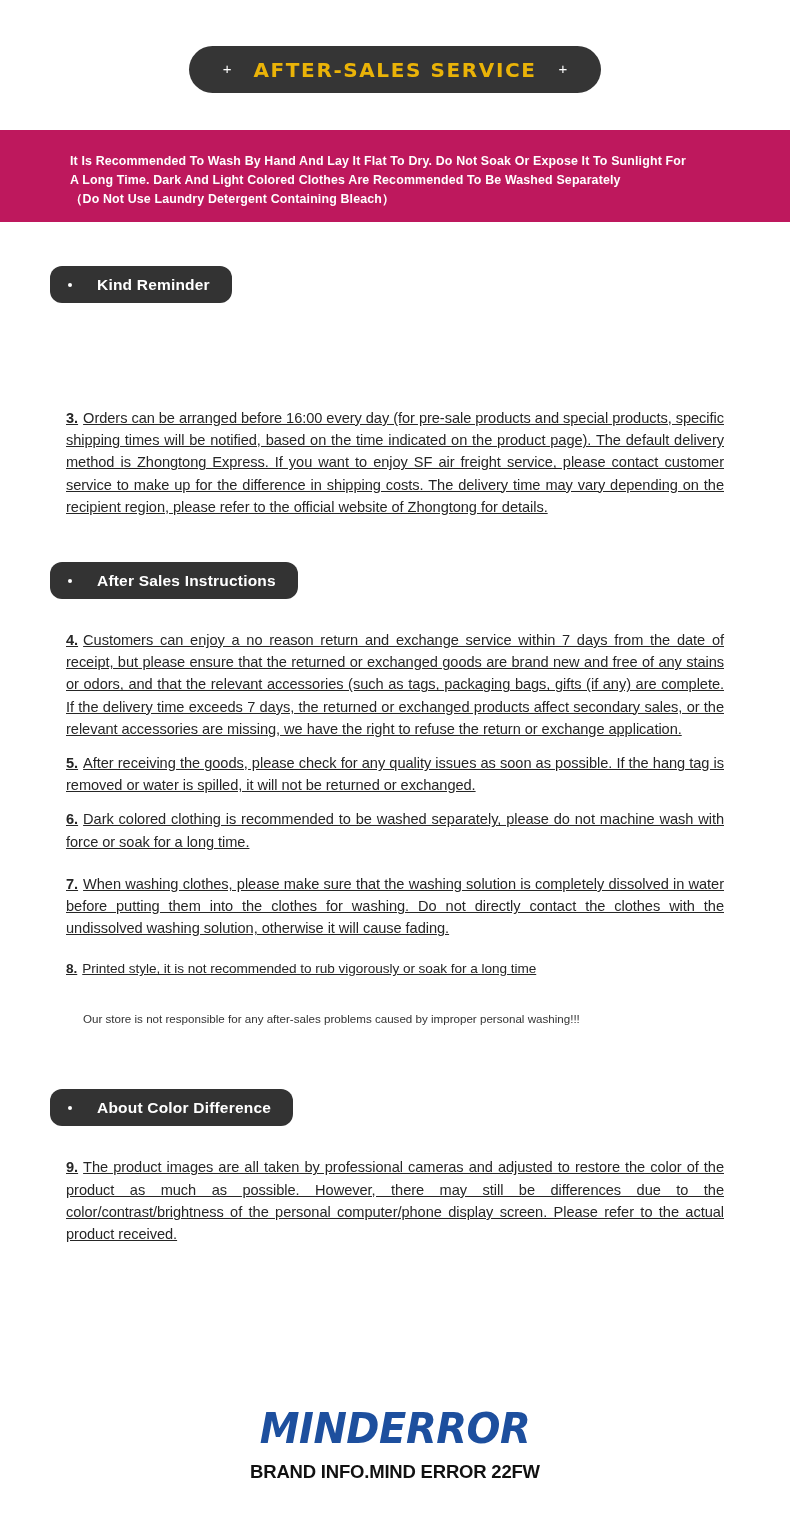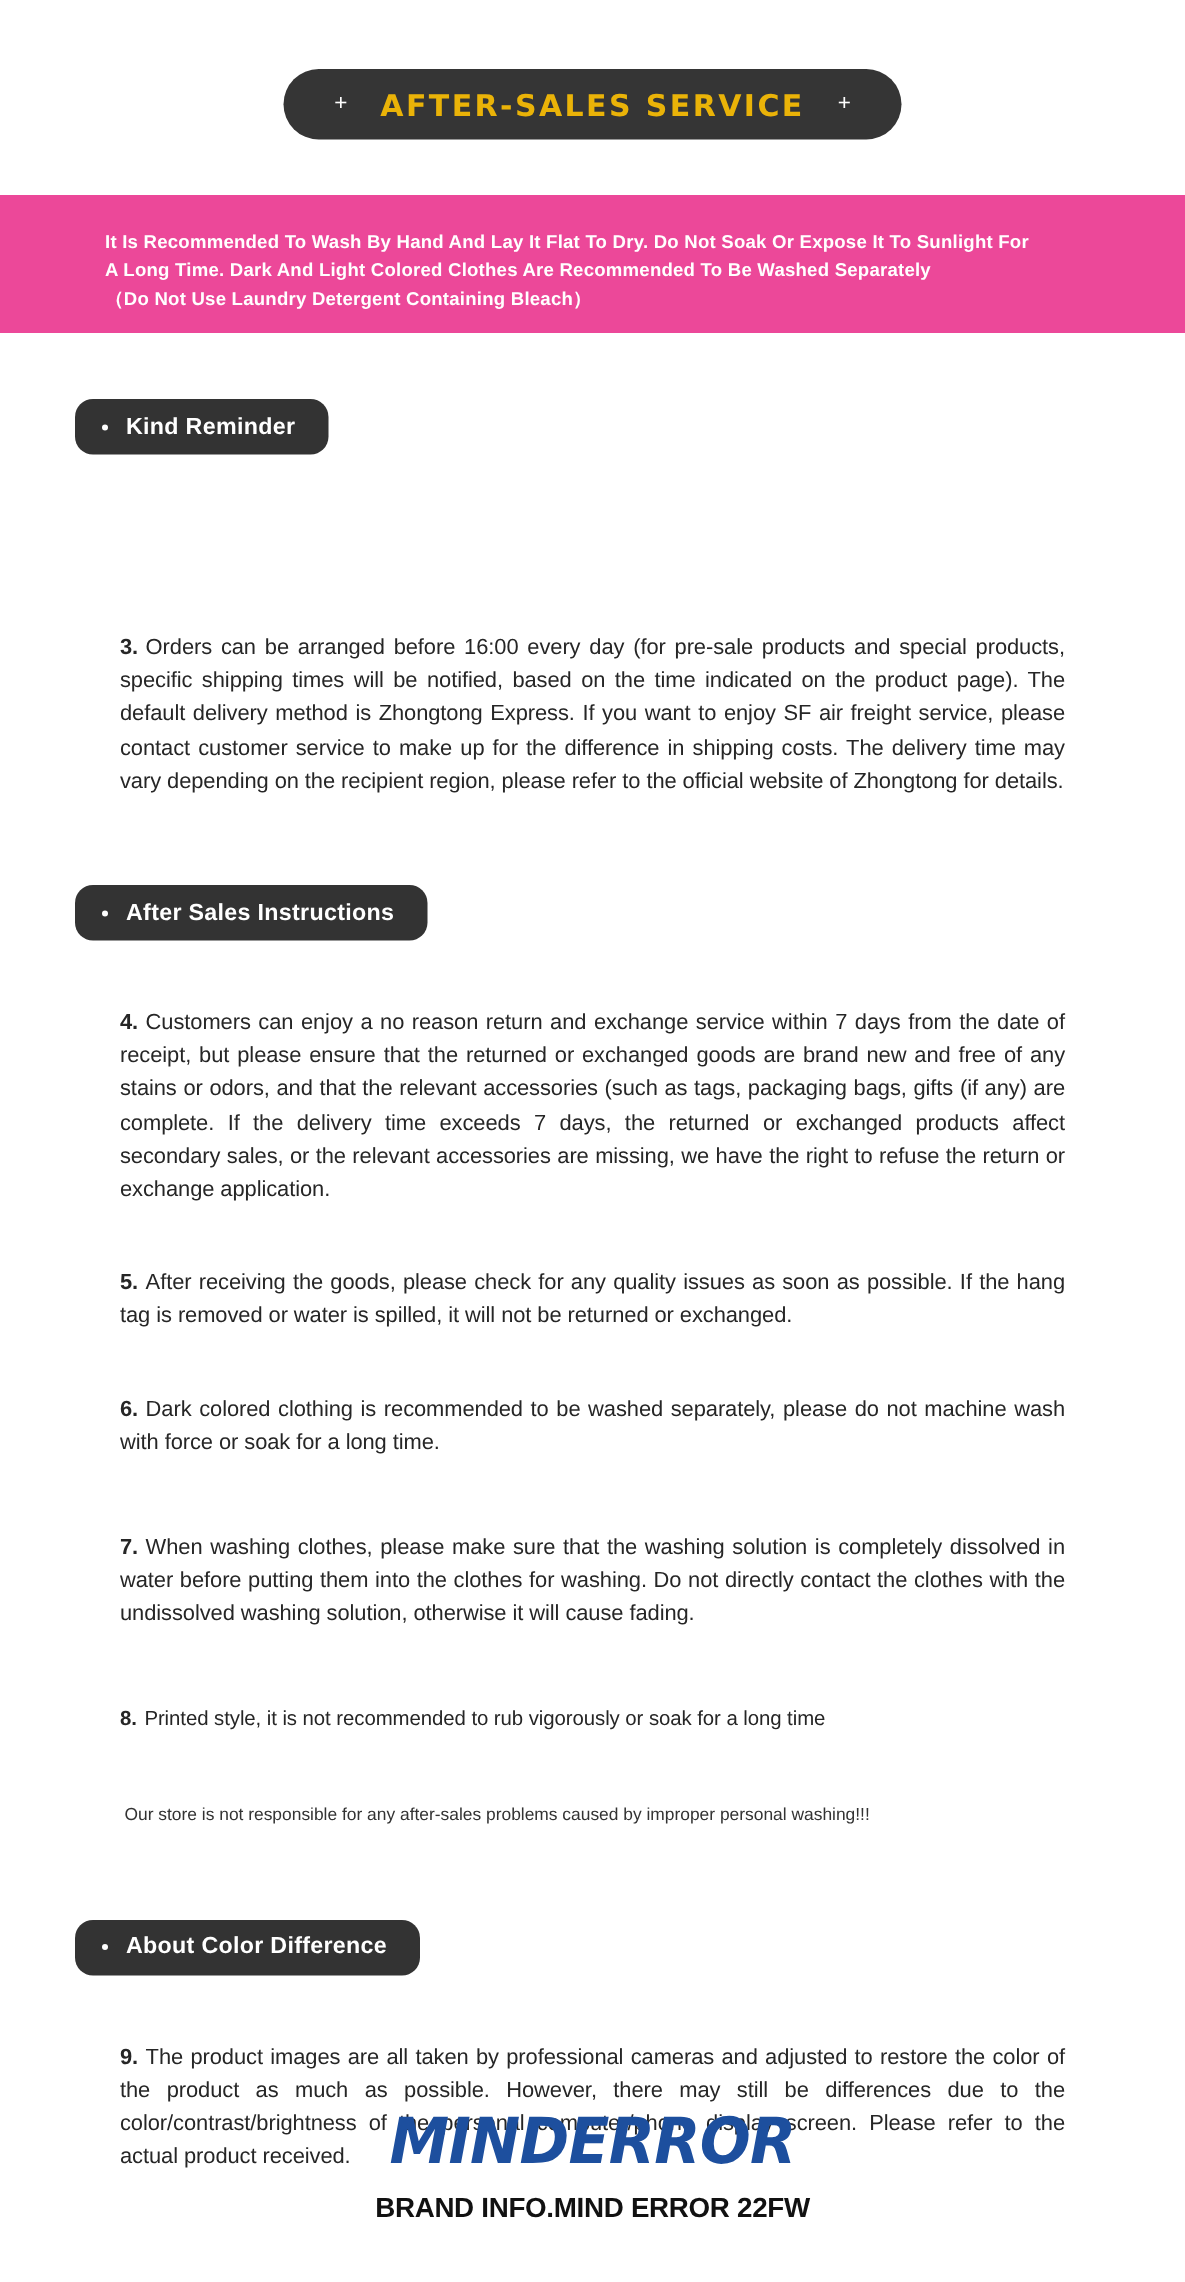--- a/index.html
+++ b/index.html
@@ -51,21 +51,21 @@
     font-family: "DejaVu Sans", sans-serif;
   }
 
   
   .care-banner {
     position: absolute;
     top: 130px;
     left: 0;
     width: 790px;
     height: 92px;
-    background: #ec4899;
+    background: #be185d;
     color: #ffffff;
   }
   .care-banner .care-inner {
     padding: 22px 70px 0 70px;
   }
   .care-banner .care-line {
     font-size: 12.4px;
     line-height: 19px;
     letter-spacing: 0.15px;
     font-weight: 600;
@@ -84,21 +84,21 @@
   .section { position: relative; }
 
   .section-pill {
     display: inline-flex;
     align-items: center;
     background: #333333;
     border-radius: 12px;
     height: 37px;
     padding: 0 22px 0 18px;
     margin-left: 50px;
-    gap: 12px;
+    gap: 25px;
   }
   .section-pill .dot {
     width: 4px;
     height: 4px;
     border-radius: 50%;
     background: #ffffff;
     flex: 0 0 auto;
   }
   .section-pill .pill-label {
     color: #ffffff;
@@ -109,22 +109,23 @@
   }
 
   .para-block {
     margin: 0 66px 0 66px;
   }
   .para {
     font-size: 14.6px;
     line-height: 22.2px;
     color: #262626;
     text-align: justify;
-    margin: 14px;
+    margin: 0;
     letter-spacing: -0.05px;
+    text-decoration: underline;
   }
   .para .num {
     font-weight: bold;
     margin-right: 5px;
   }
   .para.small {
     font-size: 13.6px;
     line-height: 20px;
     text-align: left;
   }

